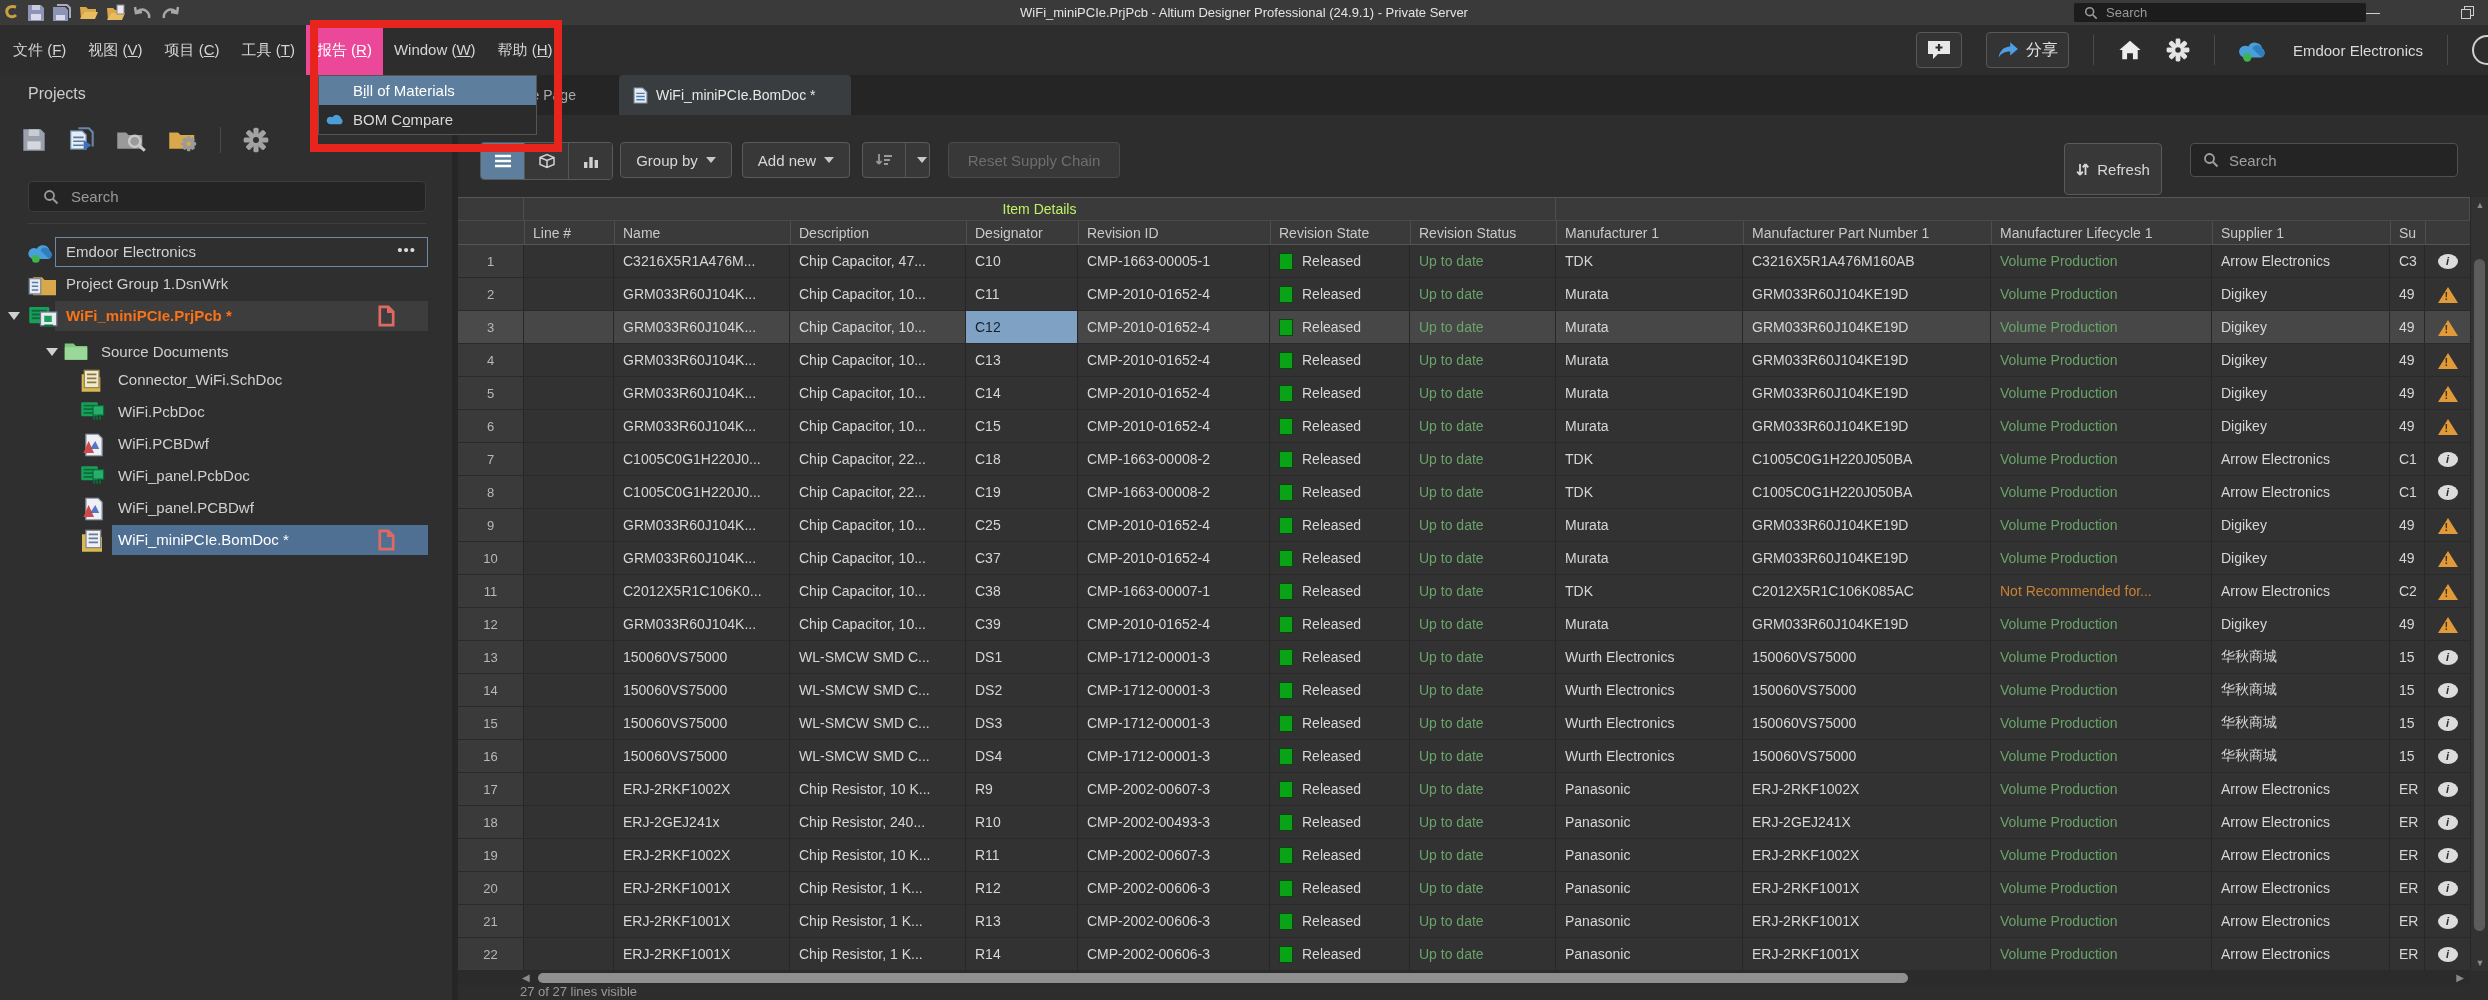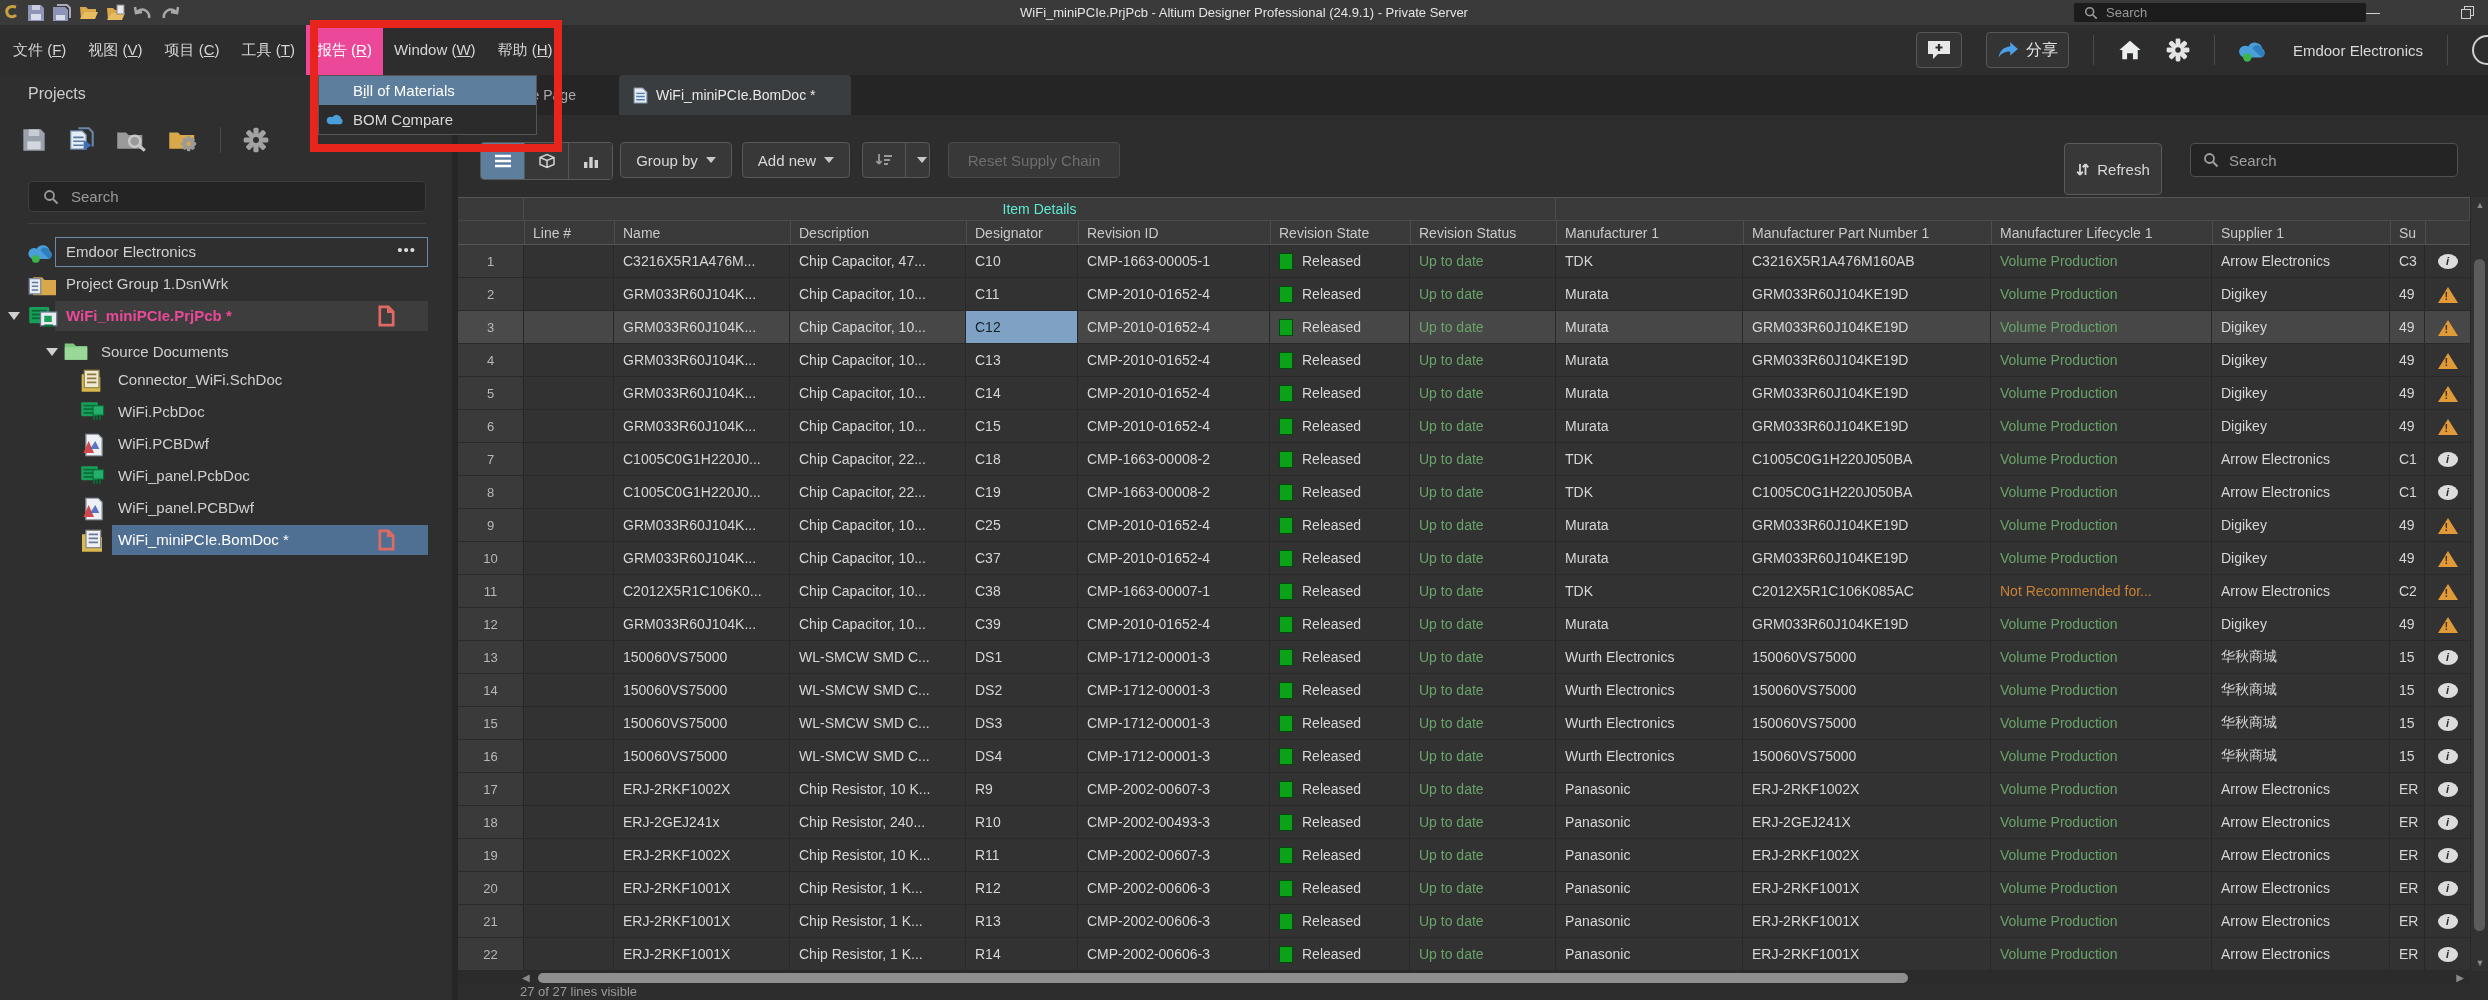--- a/index.html
+++ b/index.html
@@ -53,21 +53,21 @@
   .prj-search{left:28px;top:106px;width:398px;height:31px;background:#242424;border:1px solid #3d3d3d;
               border-radius:5px;display:flex;align-items:center;gap:12px;padding-left:14px;box-sizing:border-box}
   .prj-search span{font-size:15px;color:#9a9a9a}
   .prj-div{left:28px;top:148px;width:398px;height:1px;background:#3f3f3f}
   #tree{position:absolute;left:0;top:162px;width:452px}
   .titem{position:absolute;left:0;width:452px;height:32px}
   .titem .hl-bg{position:absolute;left:55px;right:24px;top:0;bottom:2px;background:#3d3d3d}
   .titem .sel-bg{position:absolute;left:112px;right:24px;top:0;bottom:2px;background:#4f7093}
   .titem .focus-box{position:absolute;left:55px;right:24px;top:0;bottom:2px;border:1px solid #6b8aa5}
   .titem .tlabel{position:absolute;top:6px;font-size:15px;color:#d0d0d0;white-space:nowrap}
-  .titem .tlabel.bold{font-weight:bold;color:#ec4899}
+  .titem .tlabel.bold{font-weight:bold;color:#f97316}
   .titem .tlabel.selected{color:#fff}
   .titem .ticon{position:absolute;top:4px}
   .titem .texp{position:absolute;top:11px;width:0;height:0;
                border-left:6px solid transparent;border-right:6px solid transparent;border-top:8px solid #d0d0d0}
   .titem .more{position:absolute;right:36px;top:4px;color:#d8d8d8;font-size:15px;letter-spacing:1px}
   .titem .reddoc{position:absolute;left:378px;top:4px}
 
   
   .main-toolbar{left:458px;top:115px;width:2030px;height:82px;background:#2d2d2d}
   .tb-btn{position:absolute;top:27px;height:36px;border:1px solid #5a5a5a;border-radius:4px;background:#383838;
@@ -78,21 +78,21 @@
   .seg>div.on{background:#5d7e9c}
   .caret{width:0;height:0;border-left:5px solid transparent;border-right:5px solid transparent;border-top:6px solid #c8c8c8}
   .disabled-txt{color:#6e6e6e}
   .main-search{position:absolute;left:1732px;top:28px;width:268px;height:34px;background:#242424;border:1px solid #4f4f4f;
                border-radius:4px;display:flex;align-items:center;gap:10px;padding-left:12px;box-sizing:border-box}
   .main-search span{font-size:15px;color:#a0a0a0}
 
   
   .grouprow{left:458px;top:197px;width:2012px;height:24px;display:grid;grid-template-columns:66px 1032px 914px;
             background:#3a3a3a;border-top:1px solid #565656;border-bottom:1px solid #4a4a4a;box-sizing:border-box}
-  .grouprow div{display:flex;align-items:center;justify-content:center;font-size:14px;color:#5eead4;
+  .grouprow div{display:flex;align-items:center;justify-content:center;font-size:14px;color:#bef264;
                 border-right:1px solid #4e4e4e}
   #thead{position:absolute;left:458px;top:221px;width:2012px;height:24px;display:grid;
          grid-template-columns:66px 90px 176px 176px 112px 192px 140px 146px 187px 248px 221px 178px 35px 45px;
          background:#3a3a3a;border-bottom:1px solid #555;box-sizing:border-box}
   #thead .hc{display:flex;align-items:center;padding-left:8px;font-size:14px;color:#c9c9c9;
              border-left:1px solid #4e4e4e;overflow:hidden;white-space:nowrap}
   #thead .hc:first-child{border-left:none}
   #tbody{position:absolute;left:458px;top:245px;width:2012px}
   .trow{display:grid;grid-template-columns:66px 90px 176px 176px 112px 192px 140px 146px 187px 248px 221px 178px 35px 45px;
         height:33px;background:#323232;border-bottom:1px solid #2a2a2a;box-sizing:border-box}

